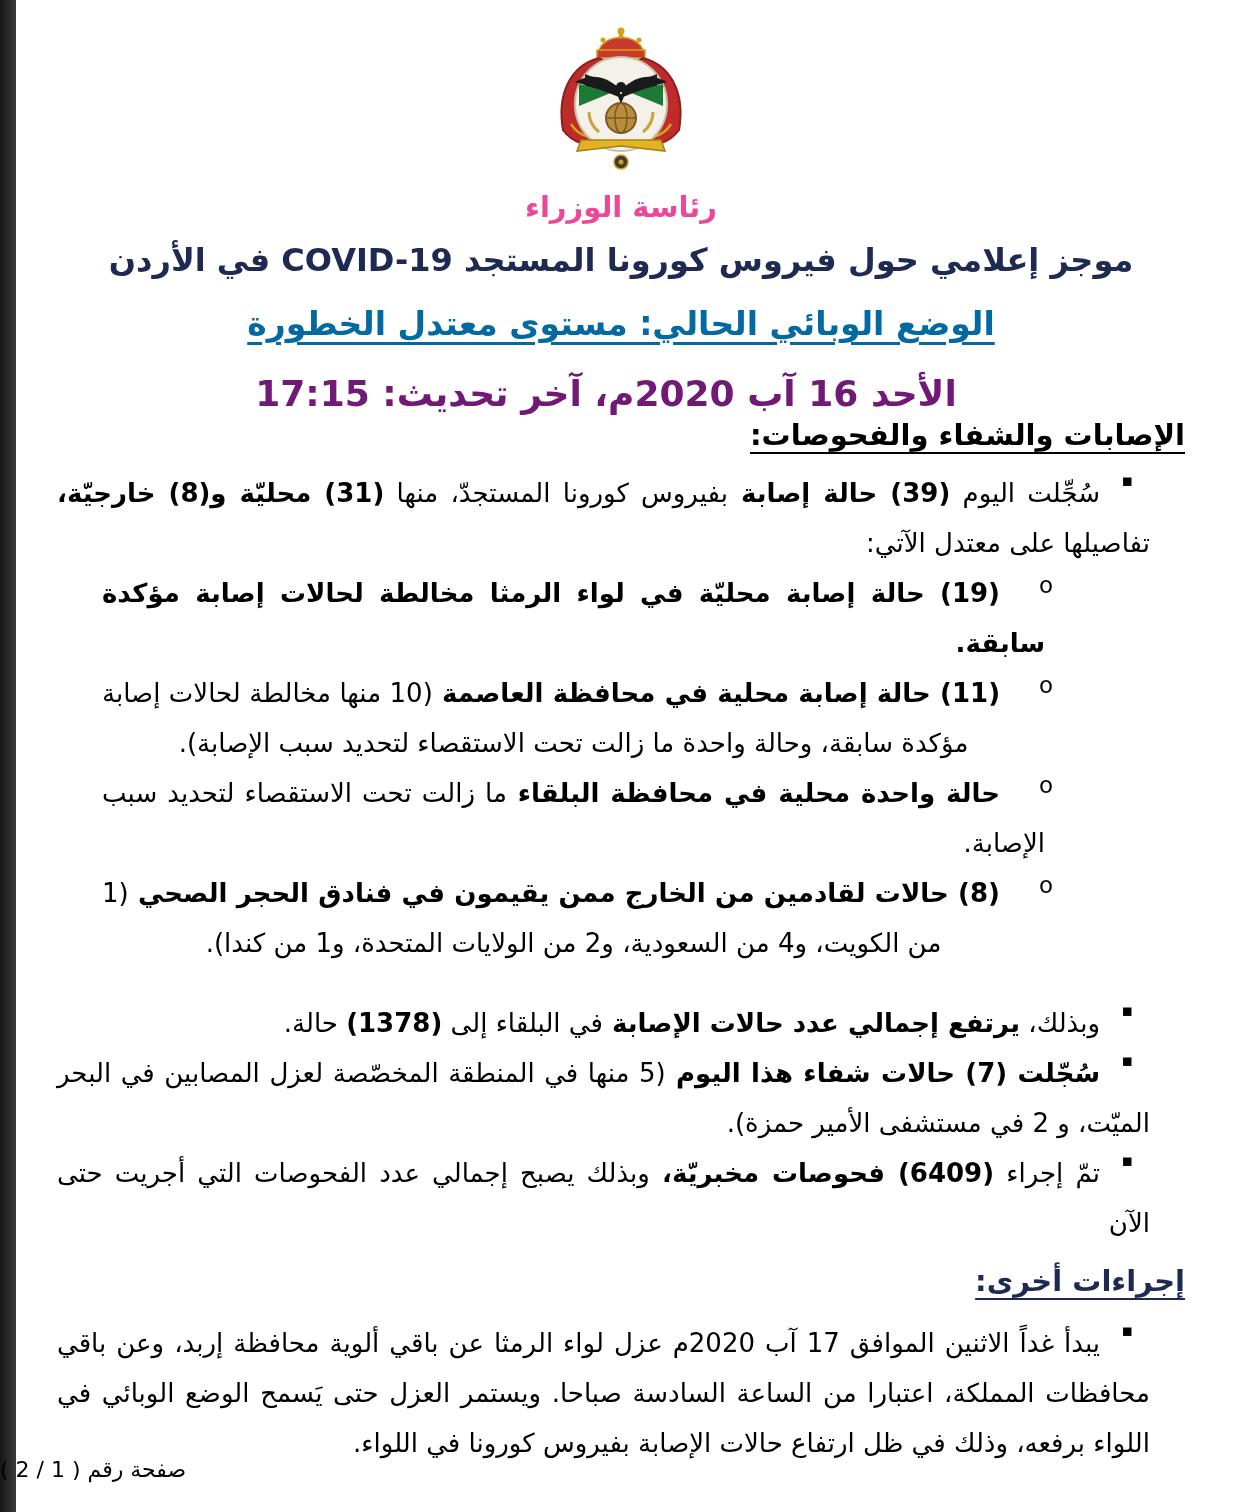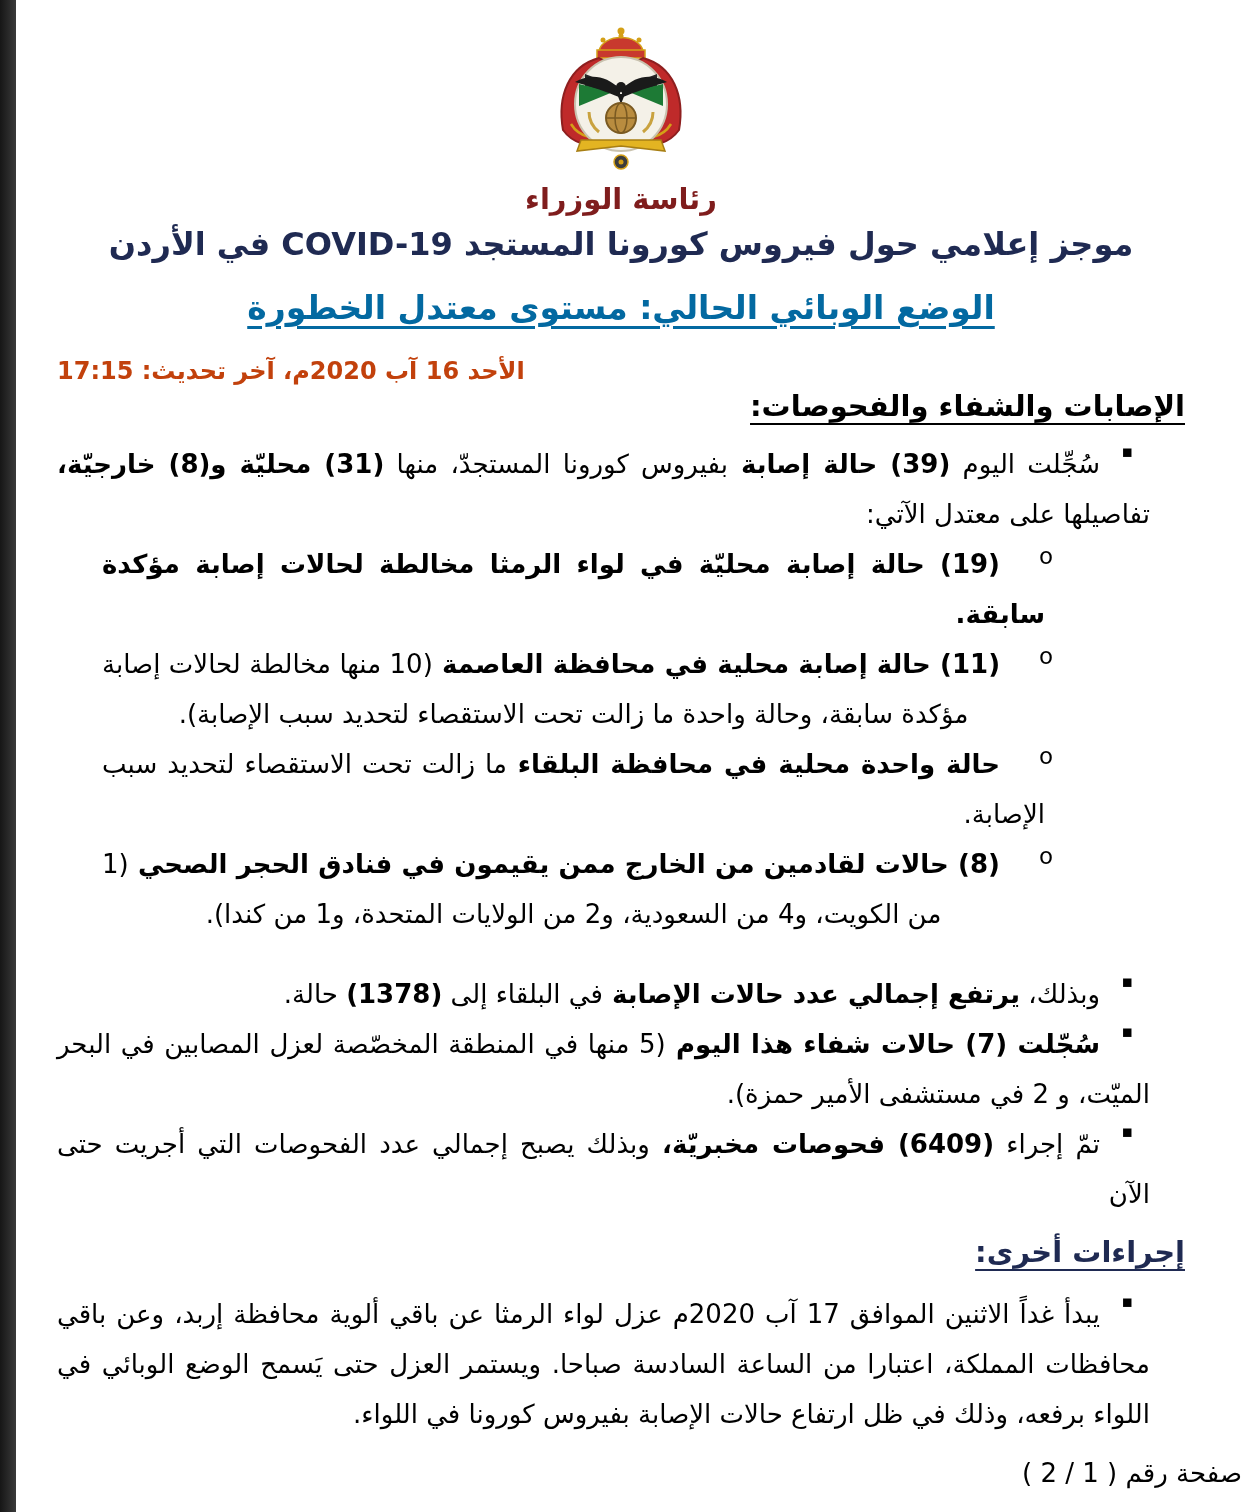--- a/index.html
+++ b/index.html
@@ -2,44 +2,44 @@
 <html lang="ar" dir="rtl"><head>
 <meta charset="utf-8">
 <style>
   html,body{margin:0;padding:0;background:#ffffff;}
   body{width:1242px;height:1512px;overflow:hidden;font-family:"DejaVu Sans",sans-serif;color:#000;}
   .page{position:relative;width:1242px;height:1512px;background:#ffffff;direction:rtl;overflow:hidden;}
   .edge-band{position:absolute;top:0;left:0;width:16px;height:100%;background:linear-gradient(90deg,#161616,#3a3a3a);}
   .content{position:relative;padding:0 57px;}
   
   .logo-wrap{text-align:center;padding-top:24px;}
-  .caption{font-size:29px;font-weight:bold;color:#7f1d1d;margin-top:4px;letter-spacing:1px;}
+  .caption{font-size:29px;font-weight:bold;color:#ec4899;margin-top:12px;letter-spacing:1px;}
   
-  .title-block{text-align:center;margin-top:8px;}
+  .title-block{text-align:center;margin-top:16px;}
   .title1{font-size:32px;font-weight:bold;color:#1f2a52;line-height:1.25;}
   .title2{font-size:32px;font-weight:bold;color:#1f2a52;margin-top:26px;}
   .status{font-size:33px;font-weight:bold;color:#0369a1;margin-top:24px;text-decoration:underline;text-underline-offset:7px;}
-  .dateline{font-size:24px;font-weight:bold;color:#c2410c;text-align:left;padding-left:0;margin-top:30px;padding-right:30px;}
+  .dateline{font-size:36px;font-weight:bold;color:#701a75;text-align:center;padding-left:0;margin-top:30px;padding-right:30px;}
   .sechead{font-size:29px;font-weight:bold;text-decoration:underline;text-underline-offset:7px;margin-top:4px;}
   .sechead.black{color:#000;}
   .sechead.navy{color:#1f2a52;margin-top:16px;}
   
   .list{margin-top:16px;font-size:26px;line-height:50px;}
   .li{position:relative;}
   .li-text{text-align:justify;}
   .l1 .li-text{padding-right:35px;text-indent:50px;}
   .l1 .mk{position:absolute;right:52px;top:4px;font-size:17px;line-height:1;}
   .l2 .li-text{padding-right:140px;padding-left:45px;text-indent:45px;}
   .l2 .mk{position:absolute;right:132px;top:6px;font-size:23px;line-height:1;font-weight:400;}
   .center-last .li-text{text-align-last:center;}
   .gap-top{margin-top:30px;}
   b{font-weight:bold;}
   .center-line{text-align:center;font-weight:bold;}
   .measures{margin-top:20px;font-size:26px;line-height:50px;}
-  .footer{position:absolute;bottom:24px;left:0;width:100%;text-align:right;font-size:26px;color:#000;}
+  .footer{position:absolute;bottom:30px;left:0;width:100%;text-align:left;font-size:22px;color:#000;}
 </style>
 </head>
 <body>
 
 <div class="page">
   <div class="edge-band"></div>
 
   <div class="content">
 
     <div class="logo-wrap">

